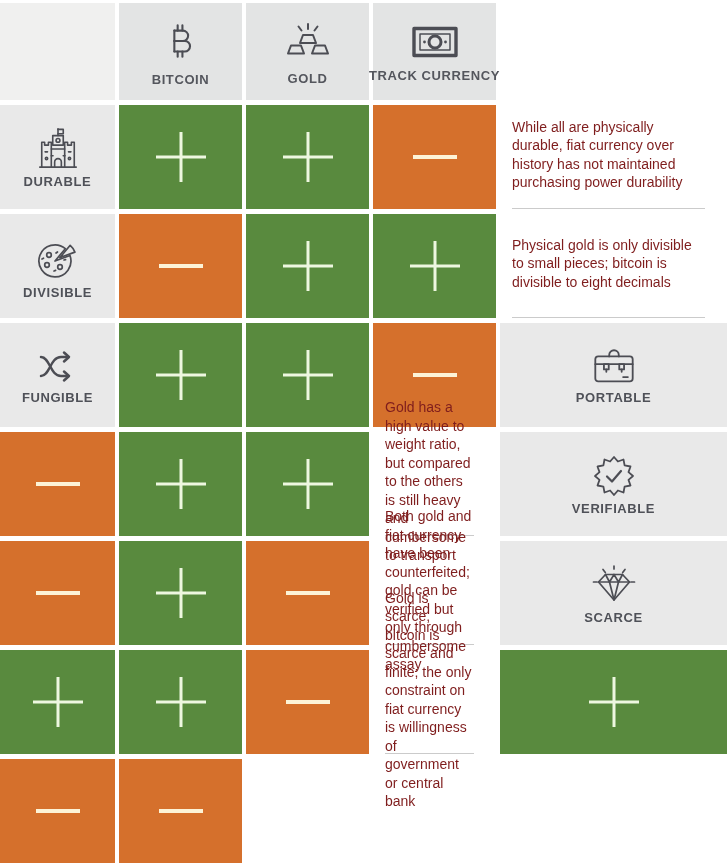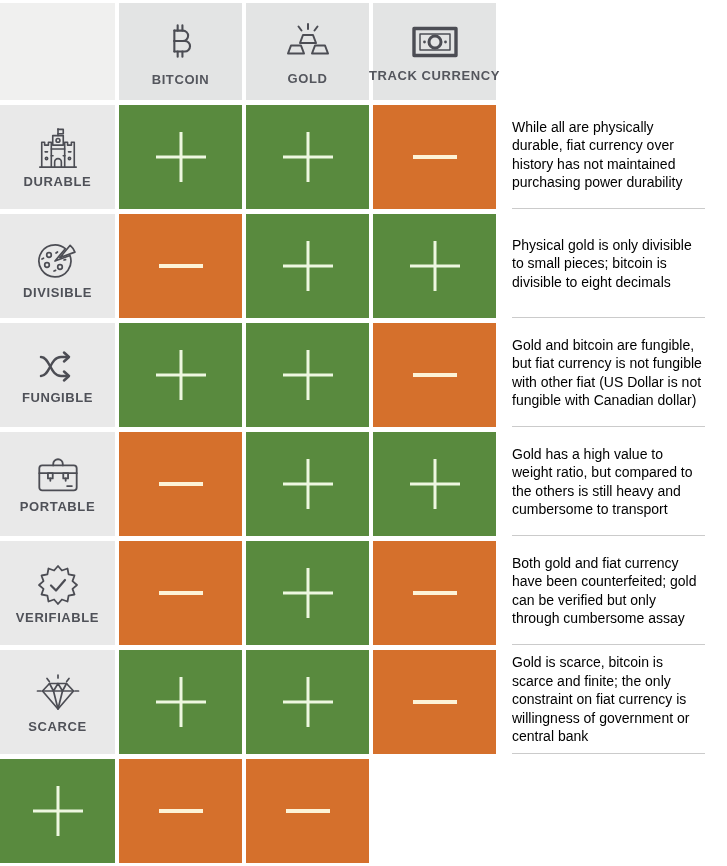--- a/index.html
+++ b/index.html
@@ -55,21 +55,21 @@
 
   
   .note {
     margin: 0 22px 0 12px;
     display: flex; align-items: center;
     border-bottom: 1px solid #cbcbcb;
   }
   .note p {
     margin: 0 0 4px 0;
     font-size: 14px; line-height: 18.5px;
-    color: #000000;
+    color: #7f1d1d;
   }
 </style>
 </head>
 <body>
 
 <div class="board">
 
   <div class="corner"></div>
 
   <div class="chead">
@@ -217,23 +217,20 @@
       <span class="sign">
         <i class="h"></i>
         <i class="v"></i>
       </span>
     </div>
   <div class="cell" data-v="minus">
       <span class="sign">
         <i class="h"></i>
       </span>
     </div>
-  <div class="note">
-      <p>Gold and bitcoin are fungible, but fiat currency is not fungible with other fiat (US Dollar is not fungible with Canadian dollar)</p>
-    </div>
 
   <div class="rlabel">
     <span class="icon">
       <svg width="46" height="40" viewBox="0 0 48 40" fill="none" stroke="#4c4d54" stroke-width="1.9" stroke-linecap="round" stroke-linejoin="round">
         <path d="M19 9 v-1.5 a5 5 0 0 1 10 0 V9"></path>
         <rect x="4.5" y="9" width="39" height="26" rx="3"></rect>
         <path d="M4.5 17 h39"></path>
         <path d="M13.5 17 h5 v5.5 h-5 z"></path>
           <path d="M16 22.5 v2.5"></path>
         <path d="M29.5 17 h5 v5.5 h-5 z"></path>

